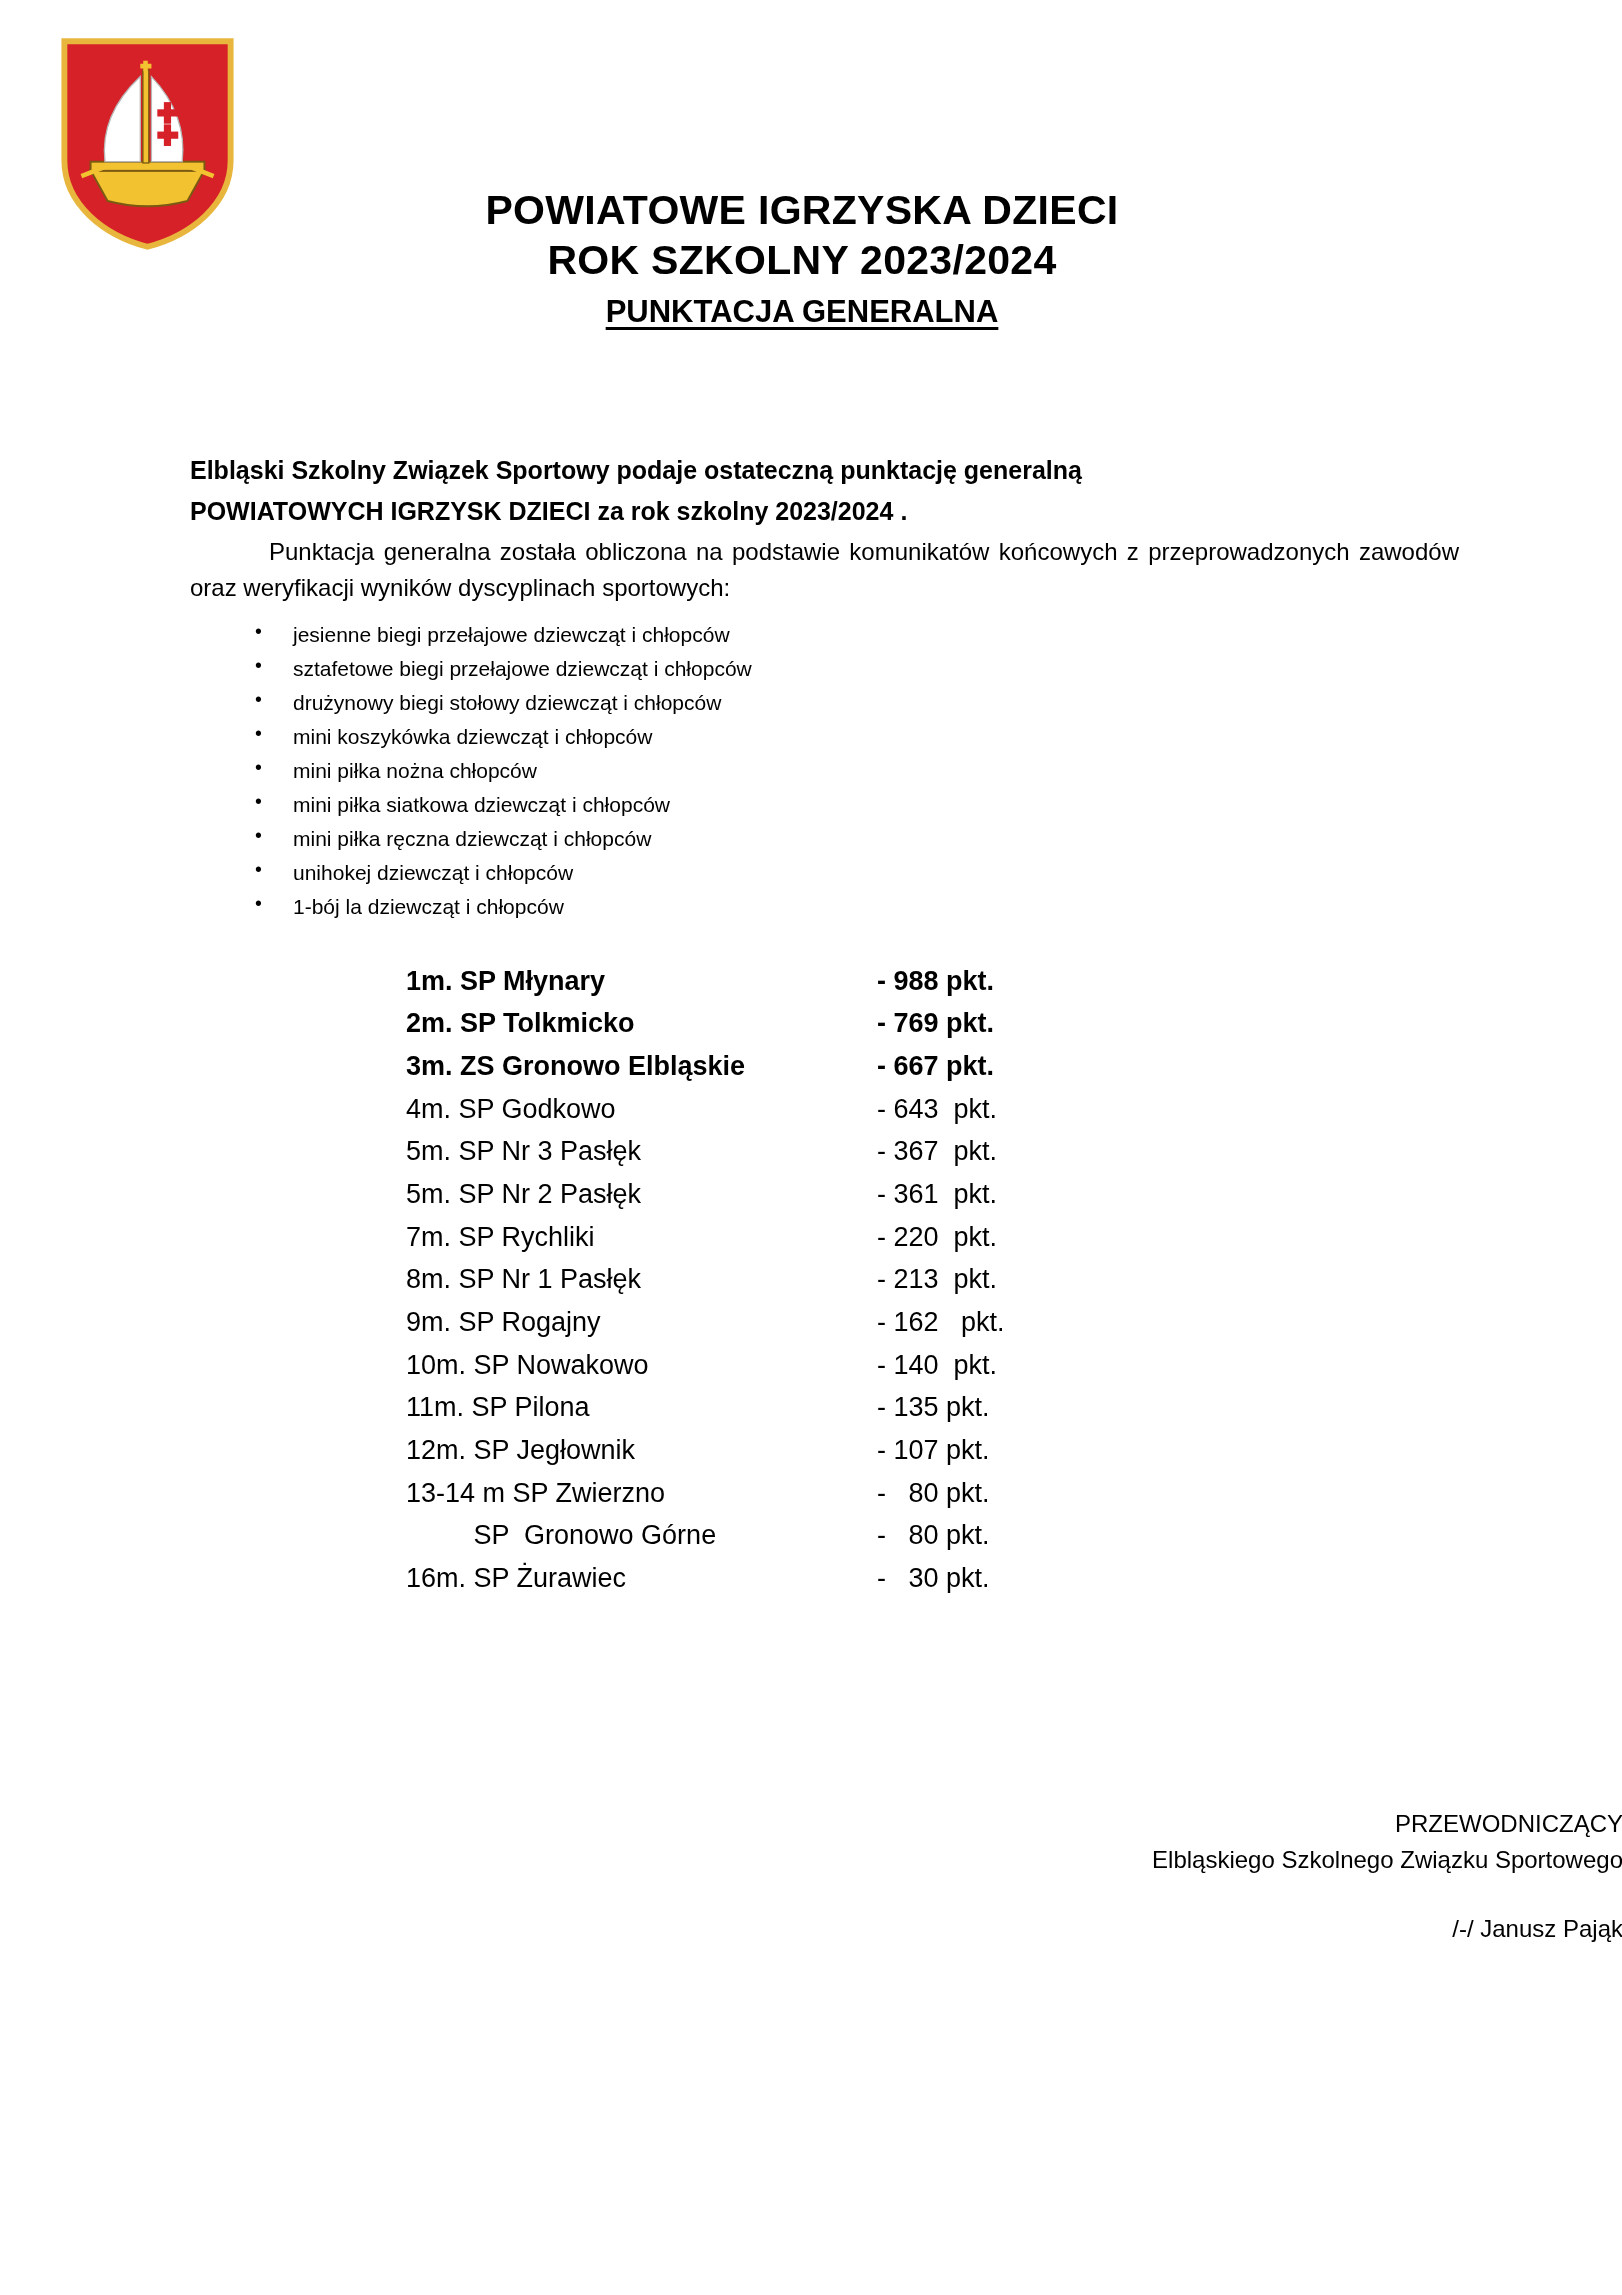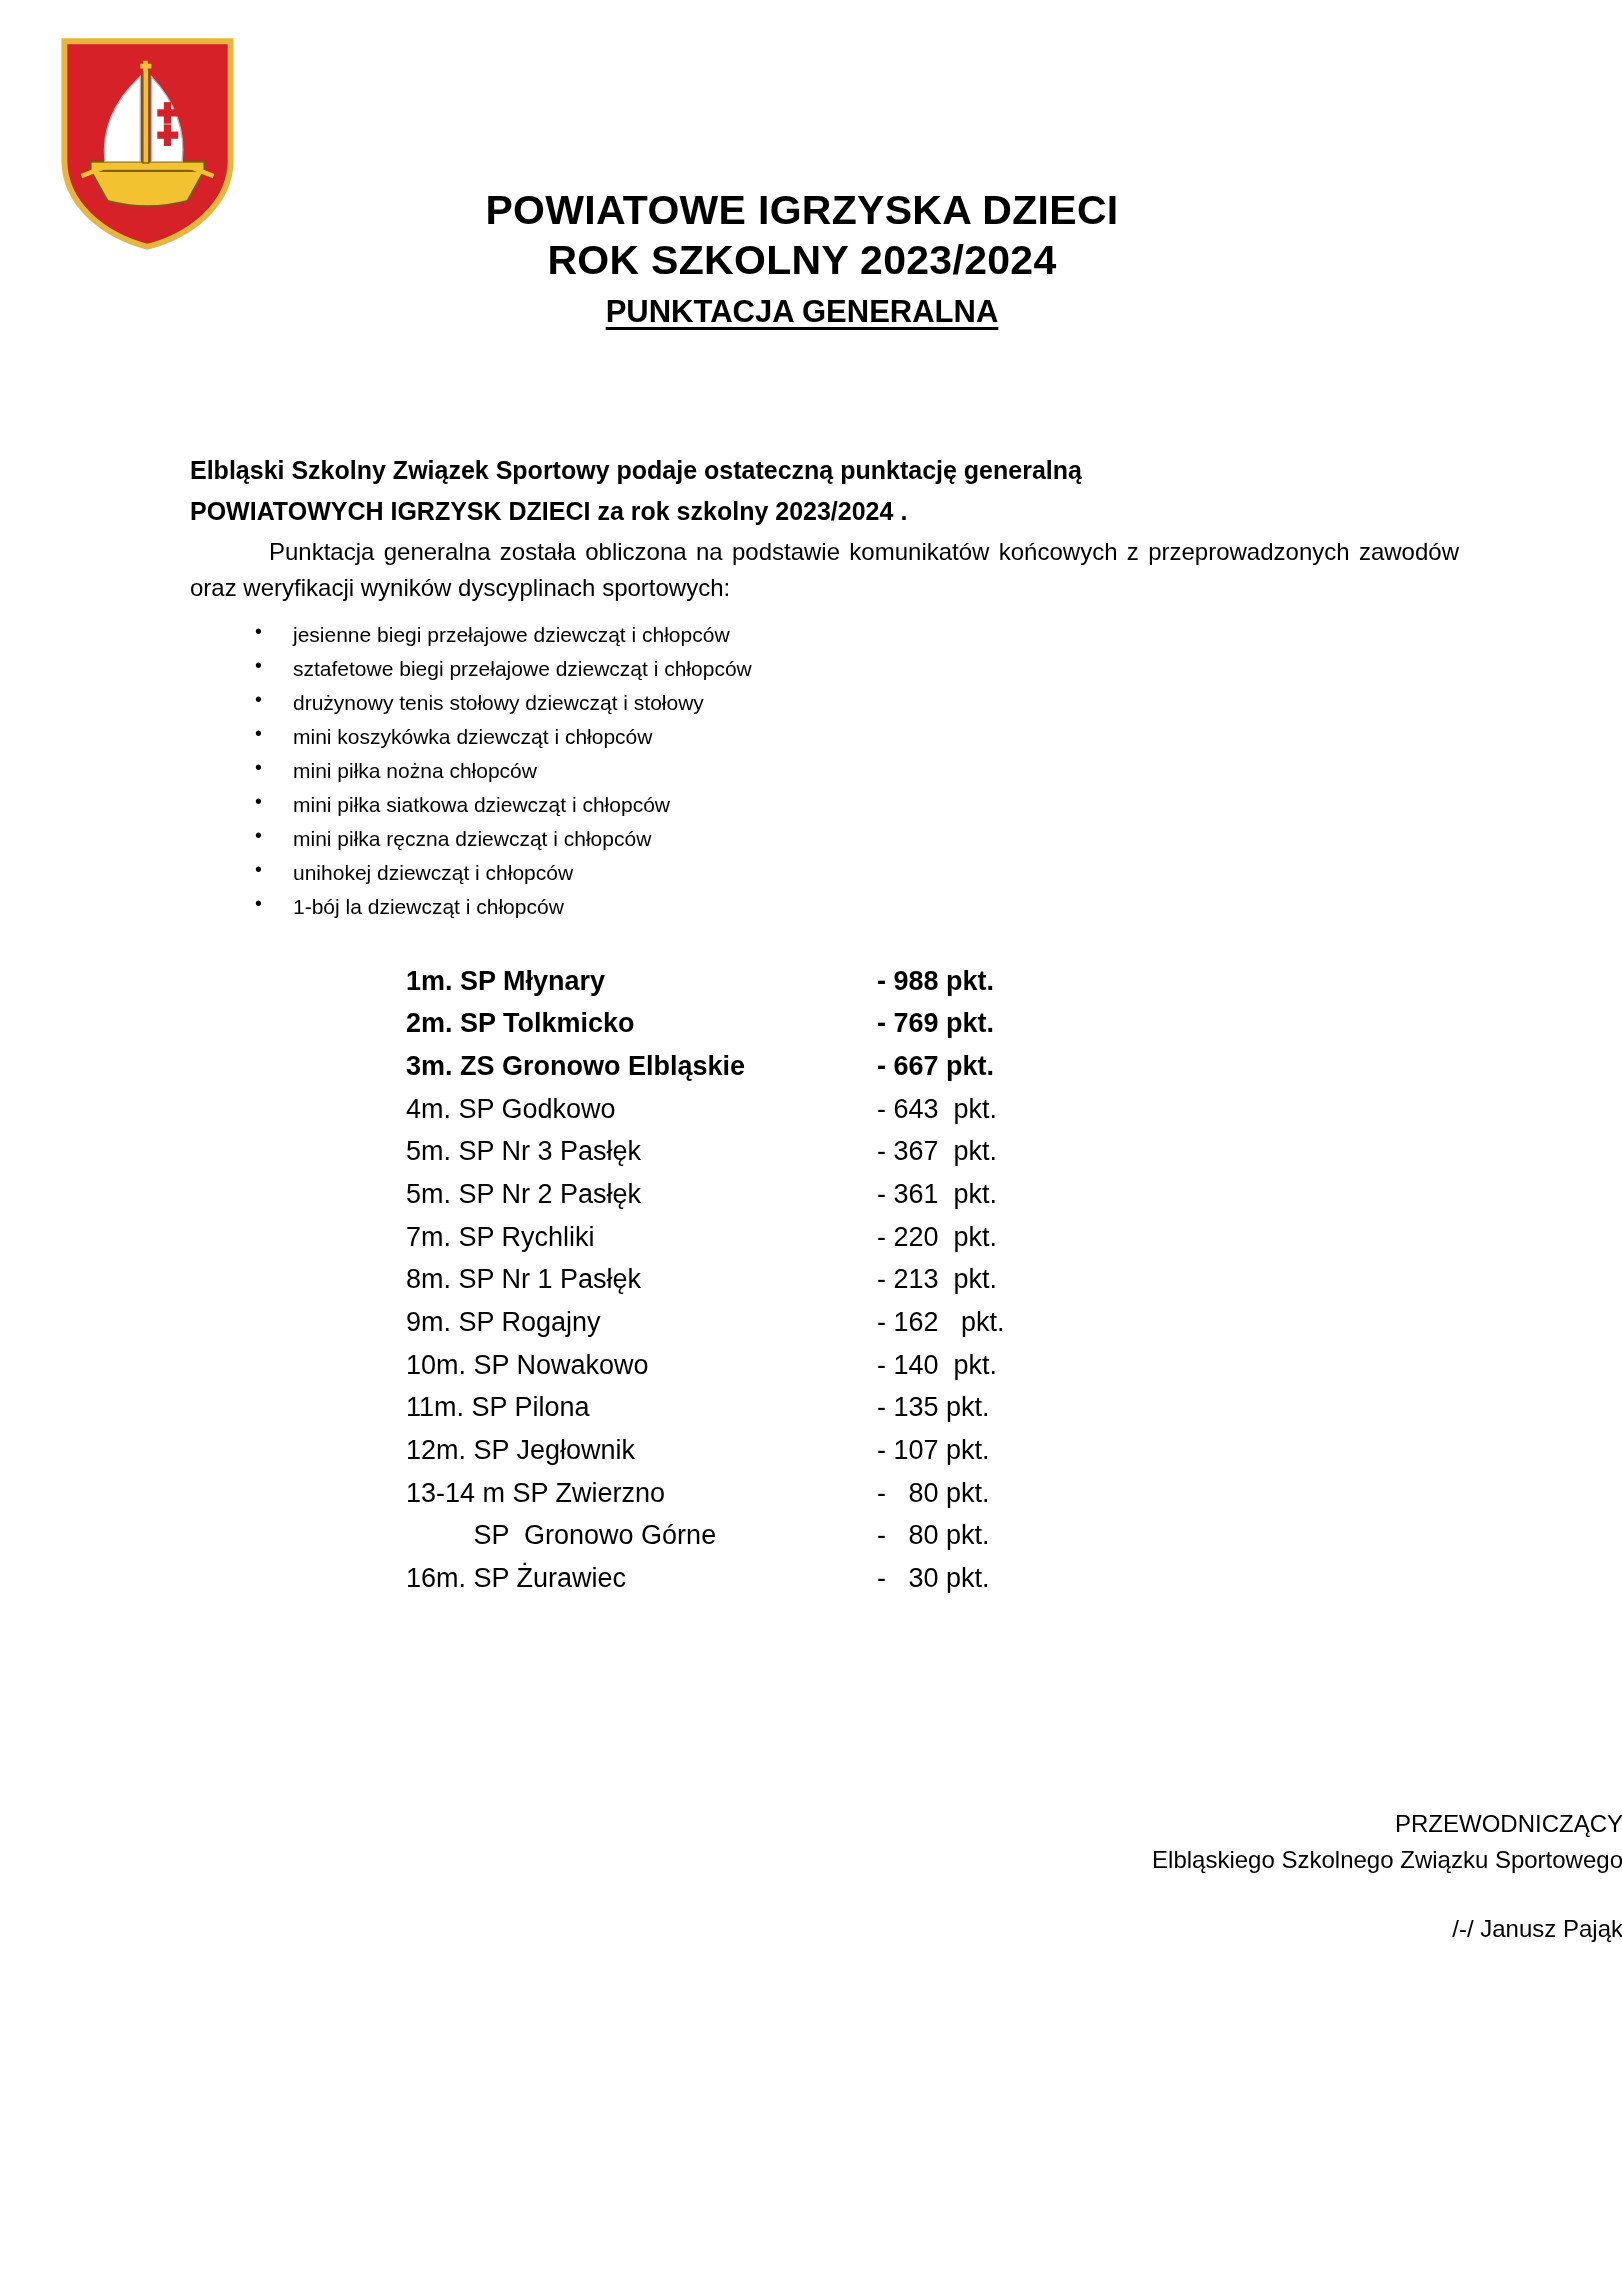--- a/index.html
+++ b/index.html
@@ -189,21 +189,21 @@
   </div>
 
   <div class="content">
     <p class="intro-bold">Elbląski Szkolny Związek Sportowy podaje ostateczną punktację generalną</p>
     <p class="intro-bold">POWIATOWYCH IGRZYSK DZIECI za rok szkolny 2023/2024 .</p>
     <p class="intro-normal"><span class="indent"></span><span>Punktacja generalna została obliczona na podstawie komunikatów końcowych z przeprowadzonych zawodów oraz weryfikacji wyników dyscyplinach sportowych:</span></p>
 
     <ul class="disciplines">
       <li>jesienne biegi przełajowe dziewcząt  i chłopców</li>
       <li>sztafetowe biegi przełajowe dziewcząt  i chłopców</li>
-      <li>drużynowy tenis stołowy dziewcząt  i stołowy</li>
+      <li>drużynowy biegi stołowy dziewcząt  i chłopców</li>
       <li>mini koszykówka dziewcząt  i chłopców</li>
       <li>mini piłka nożna chłopców</li>
       <li>mini piłka siatkowa dziewcząt i chłopców</li>
       <li>mini piłka ręczna dziewcząt i chłopców</li>
       <li>unihokej dziewcząt i chłopców</li>
       <li>1-bój la dziewcząt i chłopców</li>
     </ul>
 
     <table class="results">
       <tbody>

